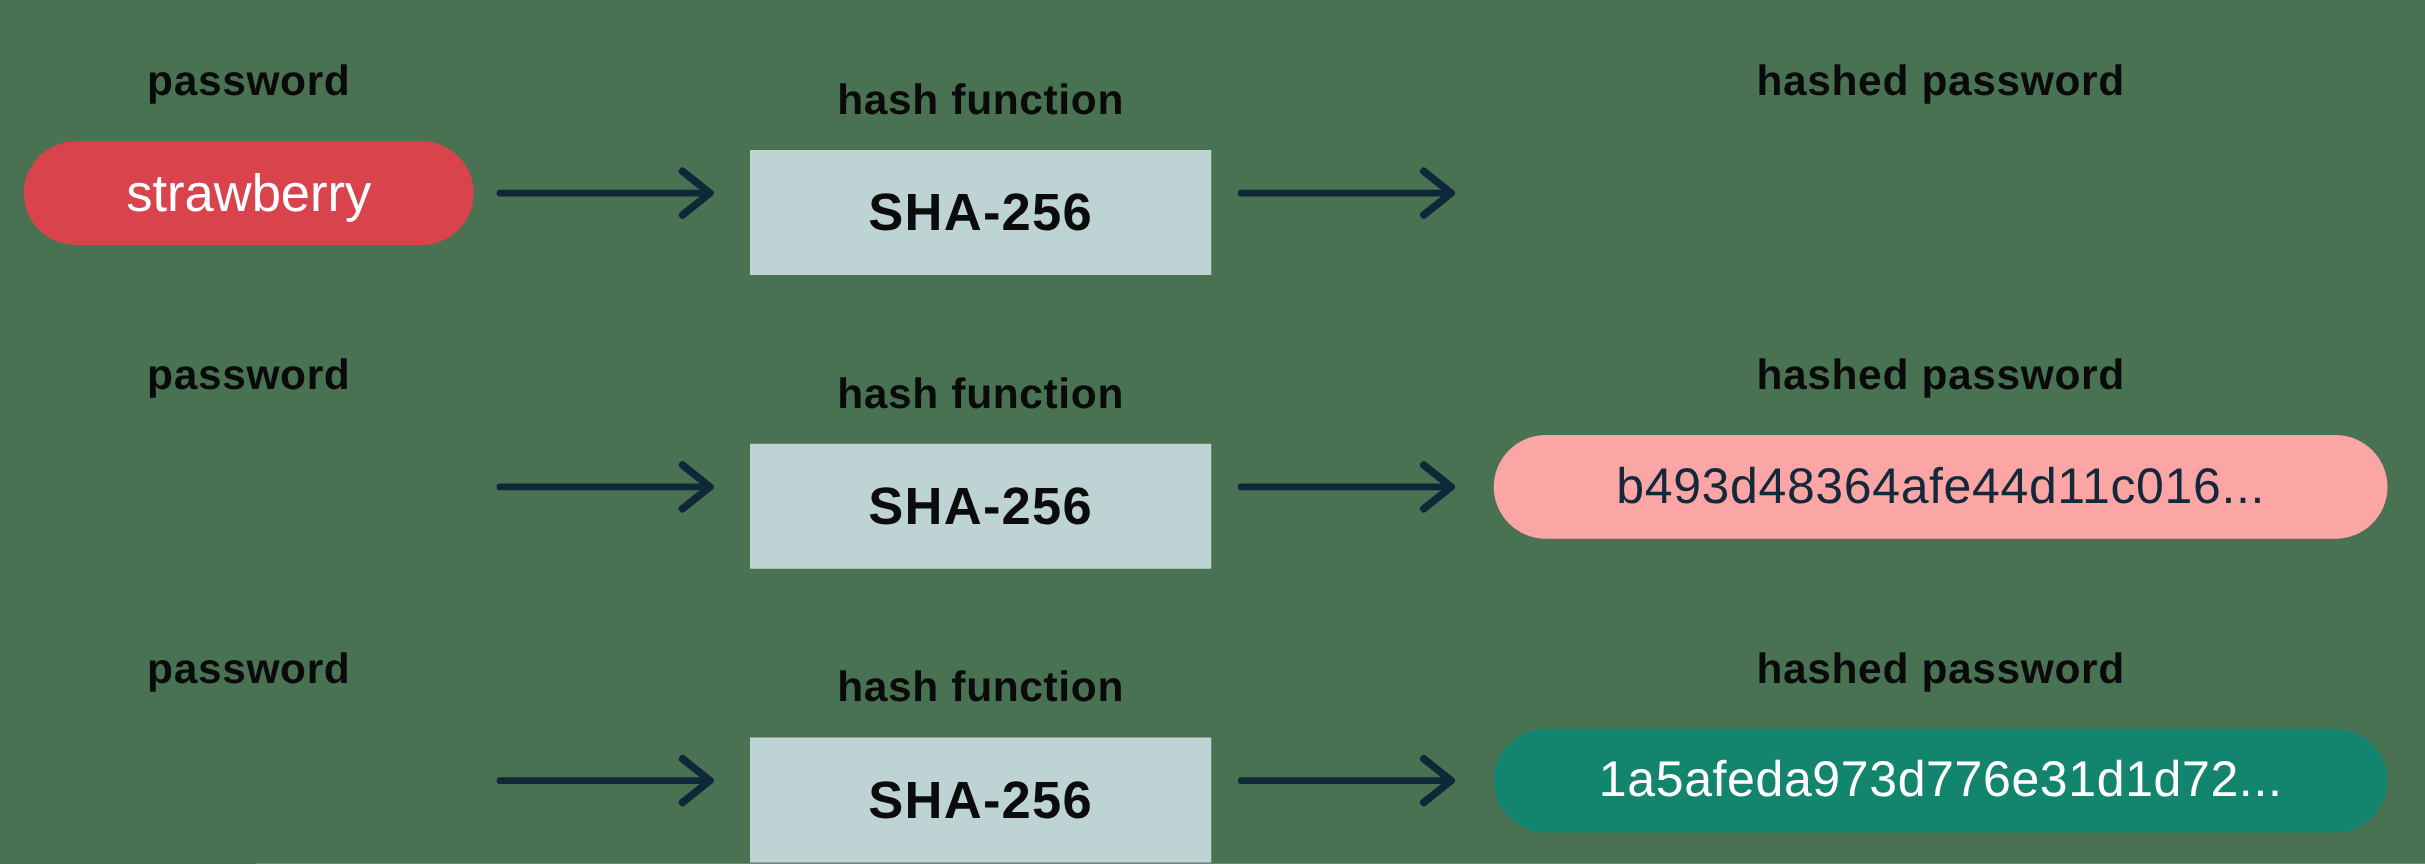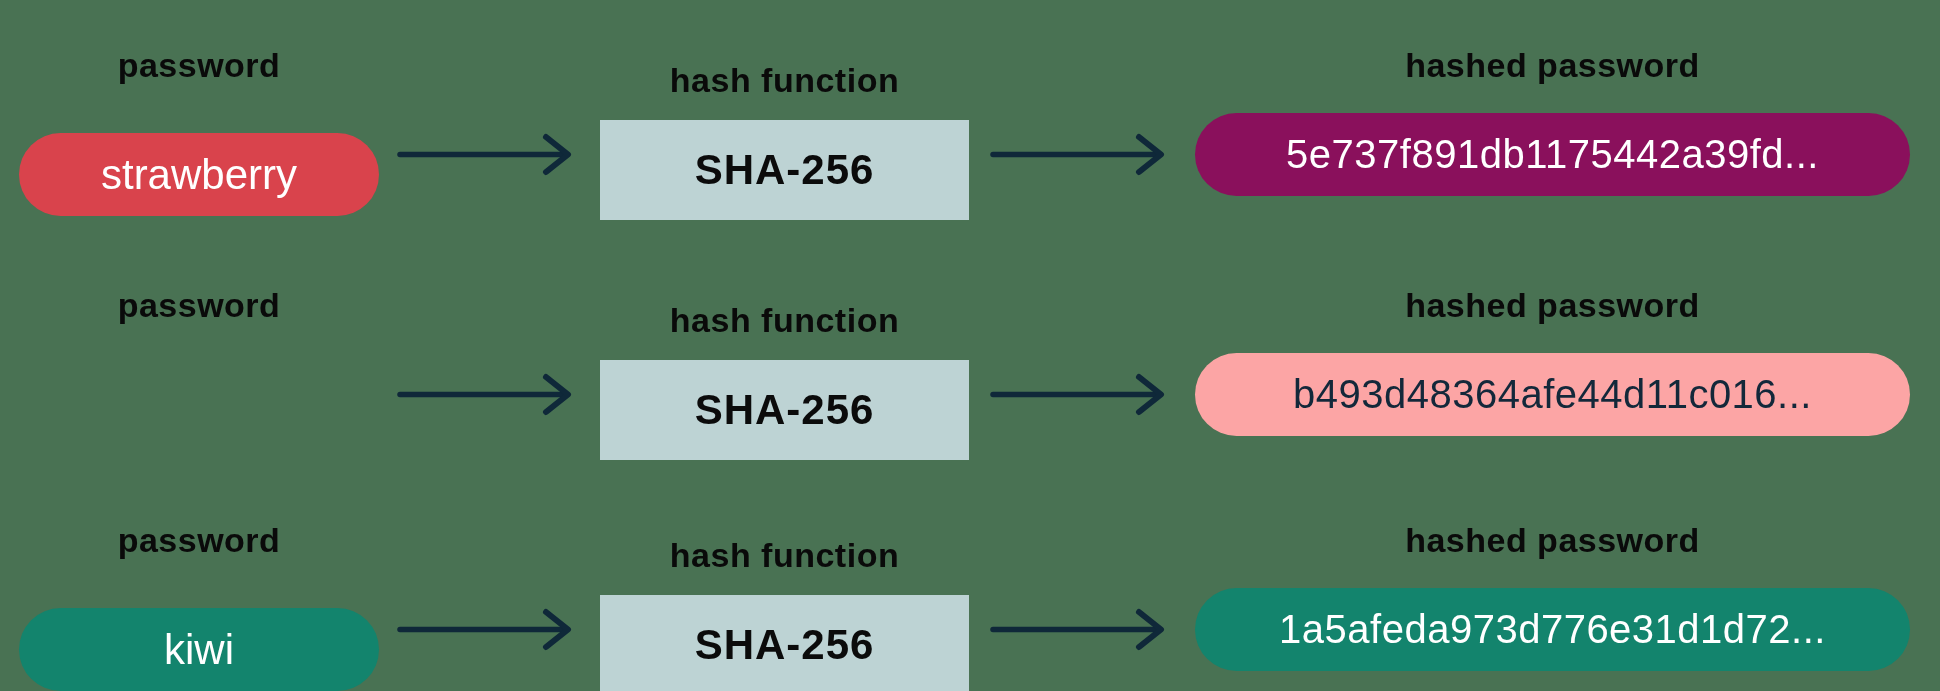--- a/index.html
+++ b/index.html
@@ -32,21 +32,21 @@
     white-space: nowrap;
   }
   .spacer { height: 54px; }
   .content {
     height: 113px;
     width: 100%;
     display: flex;
     align-items: center;
     justify-content: center;
   }
-  .col-pass   { width: 360px; gap: 20px; }
+  .col-pass   { width: 360px; }
   .col-gap1   { width: 221px; }
   .col-hash   { width: 369px; margin-top: 15px; }
   .col-gap2   { width: 226px; }
   .col-hashed { width: 715px; }
   .pill {
     width: 100%;
     height: 83px;
     border-radius: 57px;
     display: flex;
     align-items: center;
@@ -104,23 +104,20 @@
       <div class="spacer"></div>
       <div class="content">
         <svg class="arrow-svg" width="185" height="113" viewBox="0 0 185 113">
           <line x1="3" y1="56.5" x2="166" y2="56.5" stroke="currentColor" stroke-width="5.5" stroke-linecap="round"></line>
           <path d="M149 39 L171 56.5 L149 74" fill="none" stroke="currentColor" stroke-width="6" stroke-linecap="round" stroke-linejoin="round"></path>
         </svg>
       </div>
     </div>
     <div class="cell col-hashed">
       <div class="label" style="color: rgb(10, 10, 10);">hashed password</div>
-      <div class="content">
-        <div class="pill right" style="background-color: rgb(138, 16, 92); color: rgb(255, 255, 255);">5e737f891db1175442a39fd...</div>
-      </div>
     </div>
   </div>
 
   <div class="row">
     <div class="cell col-pass">
       <div class="label" style="color: rgb(10, 10, 10);">password</div>
     </div>
     <div class="cell col-gap1" style="color: rgb(15, 40, 57);">
       <div class="spacer"></div>
       <div class="content">
@@ -149,23 +146,20 @@
       <div class="label" style="color: rgb(10, 10, 10);">hashed password</div>
       <div class="content">
         <div class="pill right" style="background-color: #fca5a5; color: rgb(19, 40, 58);">b493d48364afe44d11c016...</div>
       </div>
     </div>
   </div>
 
   <div class="row">
     <div class="cell col-pass">
       <div class="label" style="color: rgb(10, 10, 10);">password</div>
-      <div class="content">
-        <div class="pill" style="background-color: rgb(19, 132, 109); color: rgb(255, 255, 255);">kiwi</div>
-      </div>
     </div>
     <div class="cell col-gap1" style="color: rgb(15, 40, 57);">
       <div class="spacer"></div>
       <div class="content">
         <svg class="arrow-svg" width="185" height="113" viewBox="0 0 185 113">
           <line x1="3" y1="56.5" x2="166" y2="56.5" stroke="currentColor" stroke-width="5.5" stroke-linecap="round"></line>
           <path d="M149 39 L171 56.5 L149 74" fill="none" stroke="currentColor" stroke-width="6" stroke-linecap="round" stroke-linejoin="round"></path>
         </svg>
       </div>
     </div>

